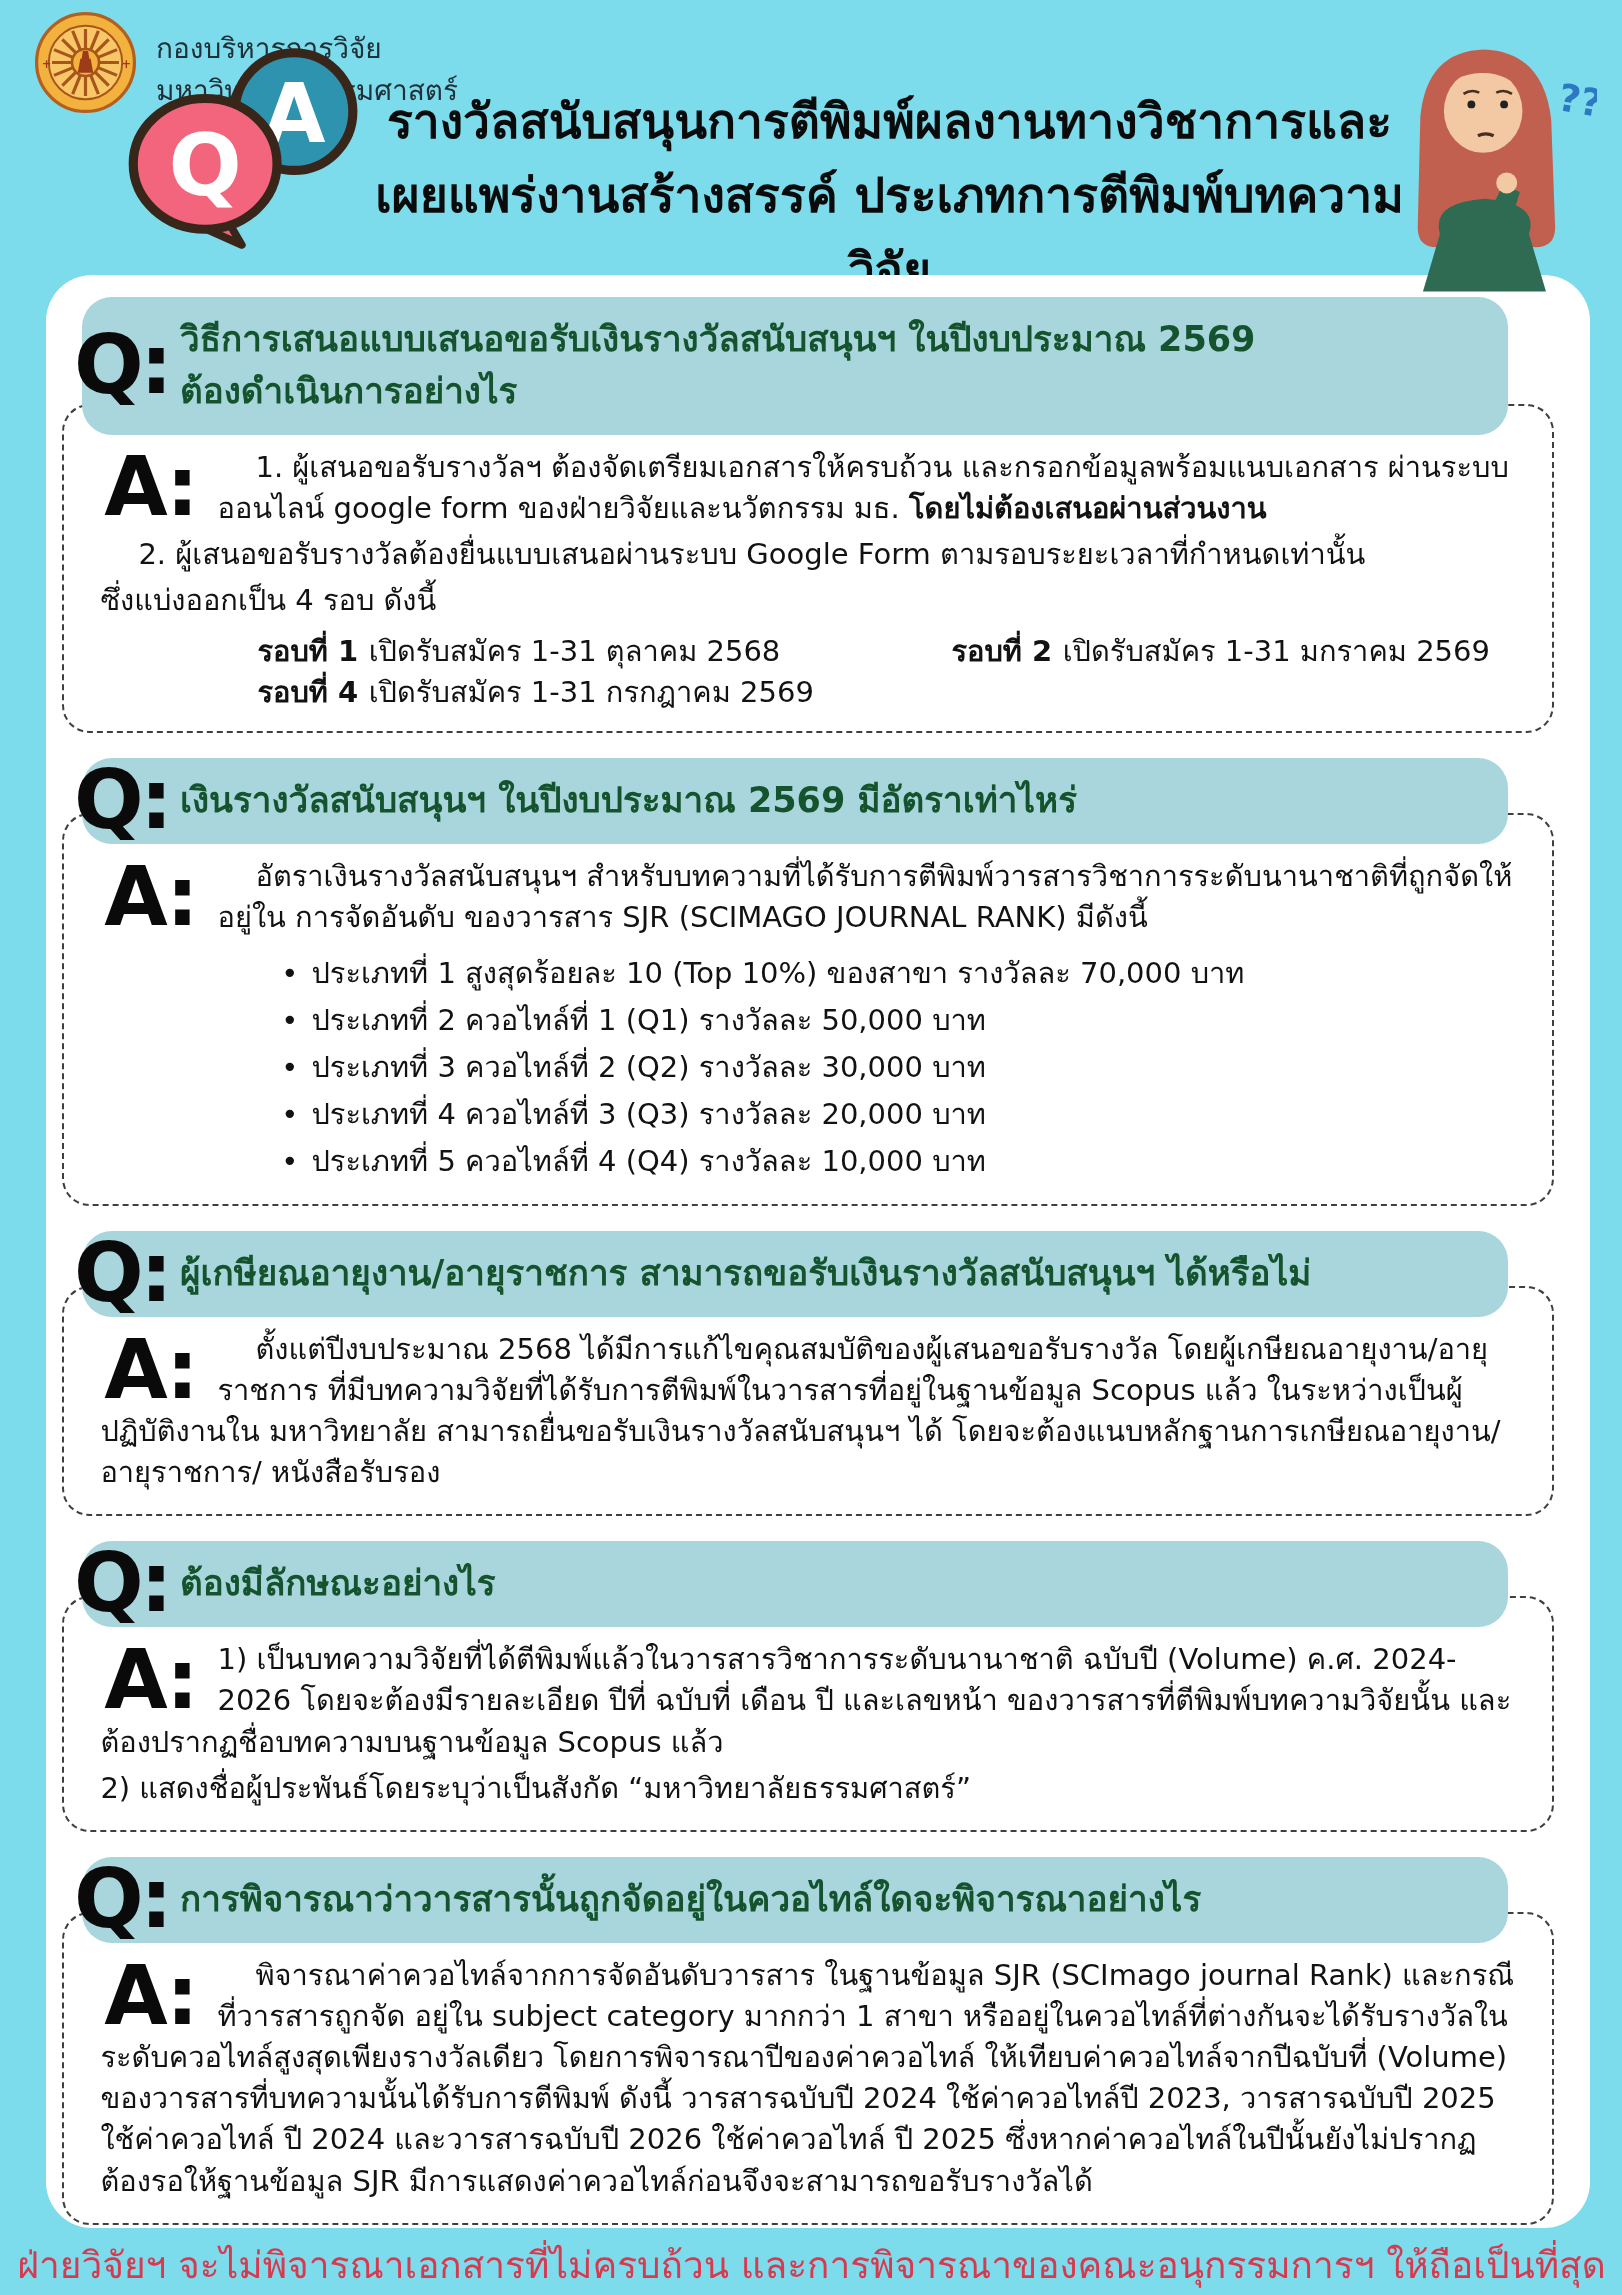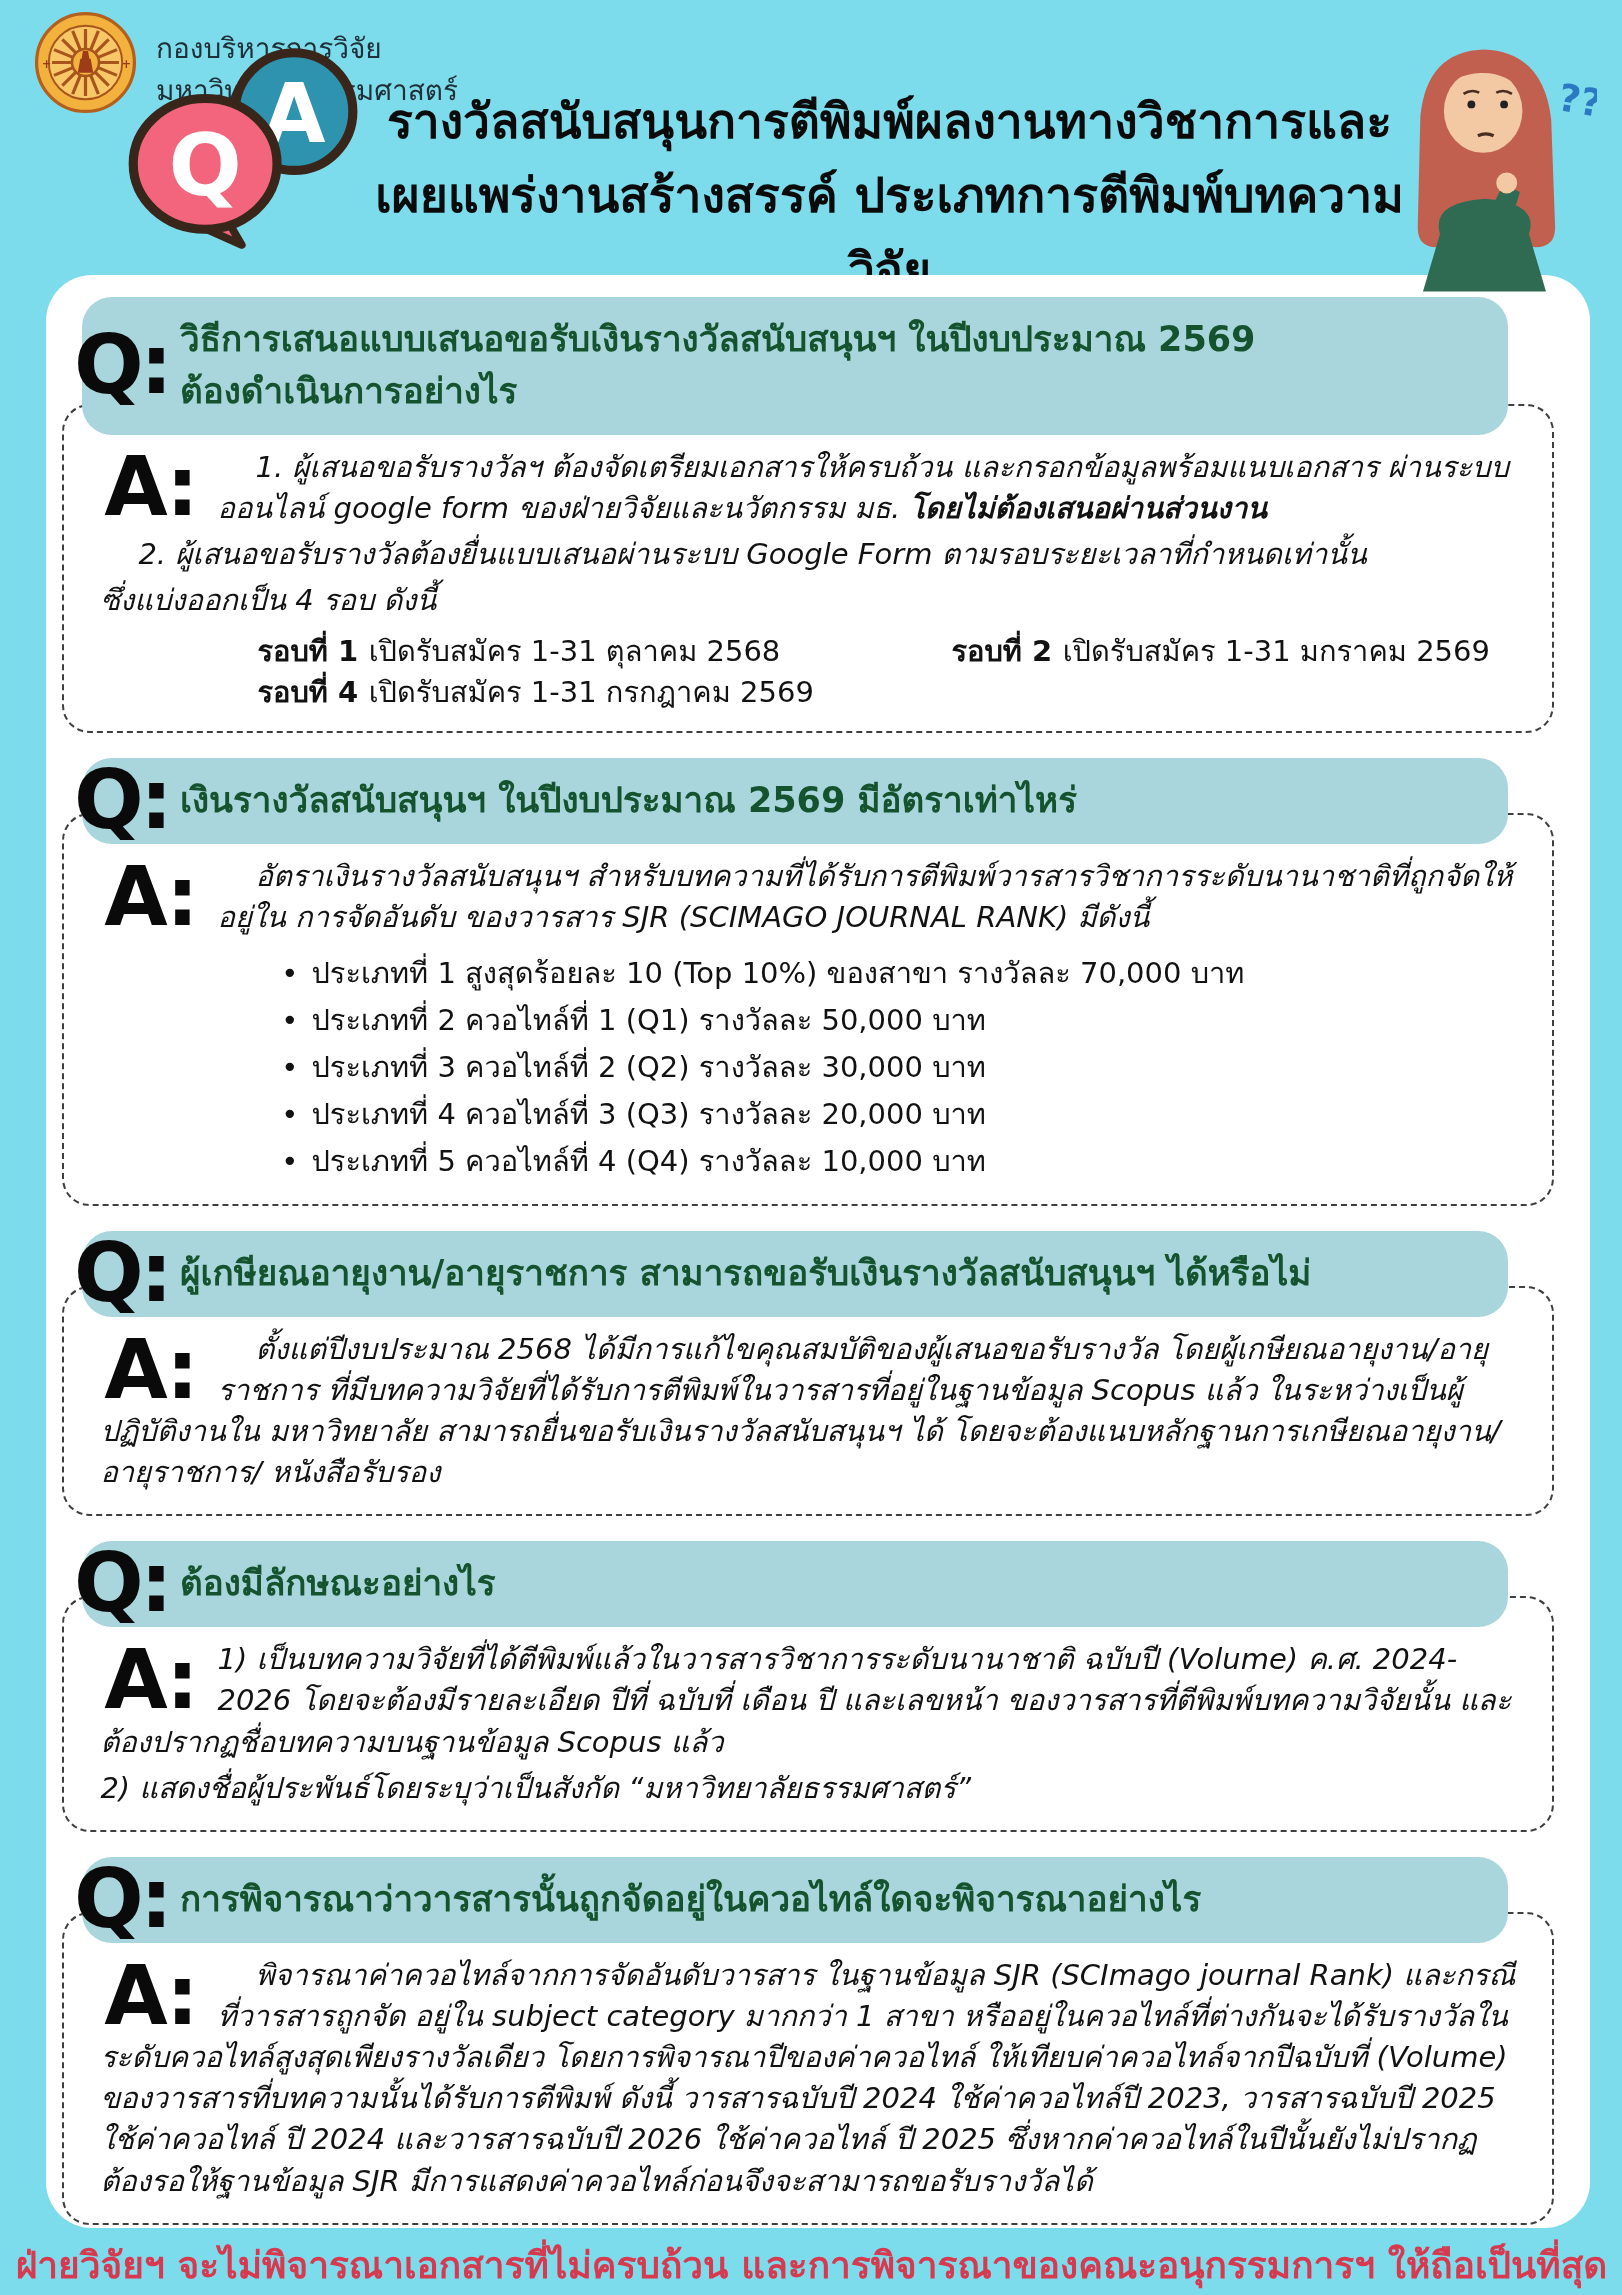--- a/index.html
+++ b/index.html
@@ -24,33 +24,33 @@
   .q-row{position:relative;z-index:2;margin:0 46px 0 19.6px;}
   .q-mark{position:absolute;left:-7.9px;top:50%;transform:translateY(-52%);
           font-size:82px;font-weight:800;letter-spacing:-3.9px;color:#0a0a0a;}
   .q-box{background:#a9d6dc;border-radius:30px;padding:17px 36px 17px 98px;
          font-size:35px;font-weight:800;line-height:1.48;color:#14532d;}
   .q-box p{margin:0;}
   .a-box{position:relative;z-index:1;margin-top:-31px;border:2px dashed #3f3f3f;border-radius:27.5px;
          padding:41px 36px 15.7px 36px;font-size:29px;line-height:1.42;background:#fff;}
   .a-mark{float:left;font-size:82px;font-weight:800;line-height:65px;margin:7.9px 22px 3.9px 3.9px;
           letter-spacing:-3.3px;color:#0a0a0a;}
-  .a-box p{margin:0 0 5.2px 0;font-style:italic;}
+  .a-box p{margin:0 0 5.2px 0;}
   .indent{text-indent:38px;}
 
   .rounds{display:grid;grid-template-columns:694px 1fr;margin:9.2px 0 2.6px 157px;row-gap:0;}
   .round b{font-weight:800;margin-right:10.5px;}
 
   .bullets{list-style:none;margin:14.4px 0 2.6px 177px;padding:0;}
   .bullets li{position:relative;padding-left:34px;margin-bottom:5.9px;}
   .bullets li::before{content:"\2022";position:absolute;left:3.9px;top:0;}
 
   
   .footer{position:absolute;left:0;top:2235px;width:100%;text-align:center;
-          font-size:37px;font-weight:700;color:#d7394f;}
+          font-size:37px;font-weight:400;color:#d7394f;}
 </style>
 </head>
 <body>
 
 <div class="page">
 
   <div class="header">
 
     <svg class="logo" viewBox="0 0 160 160">
       <circle cx="80" cy="80" r="76" fill="#f3b13d" stroke="#b35f1e" stroke-width="5"></circle>

